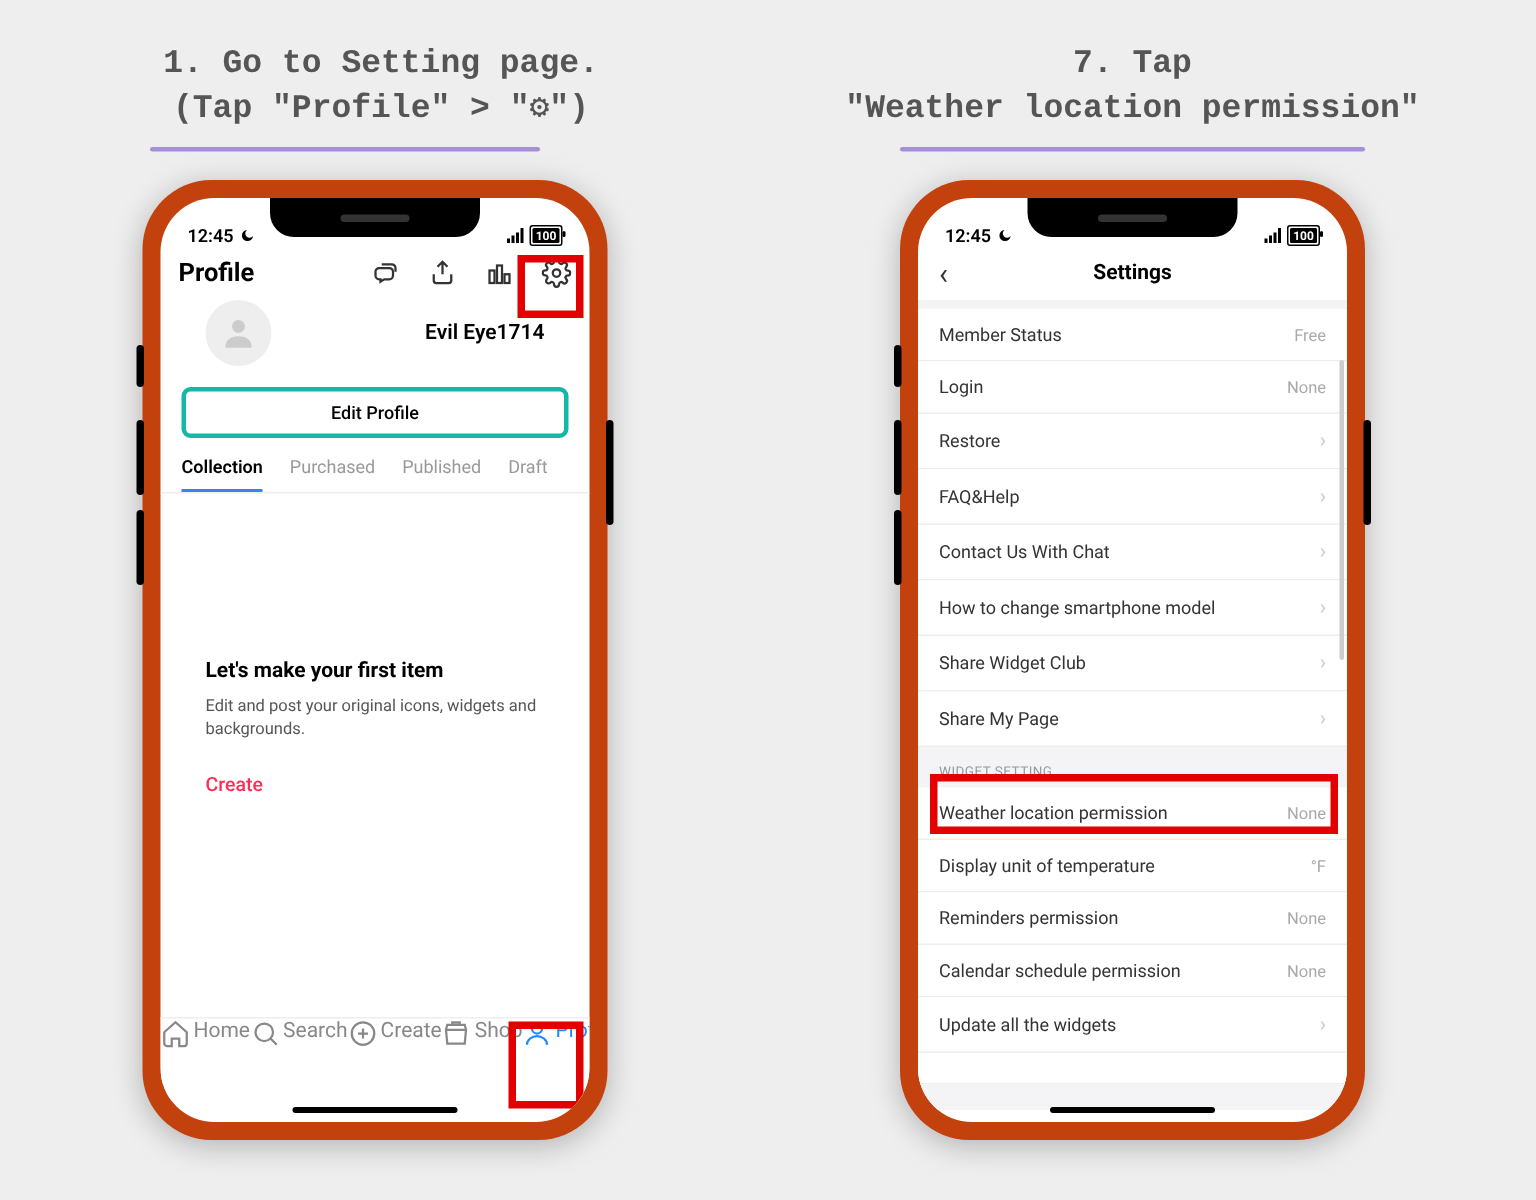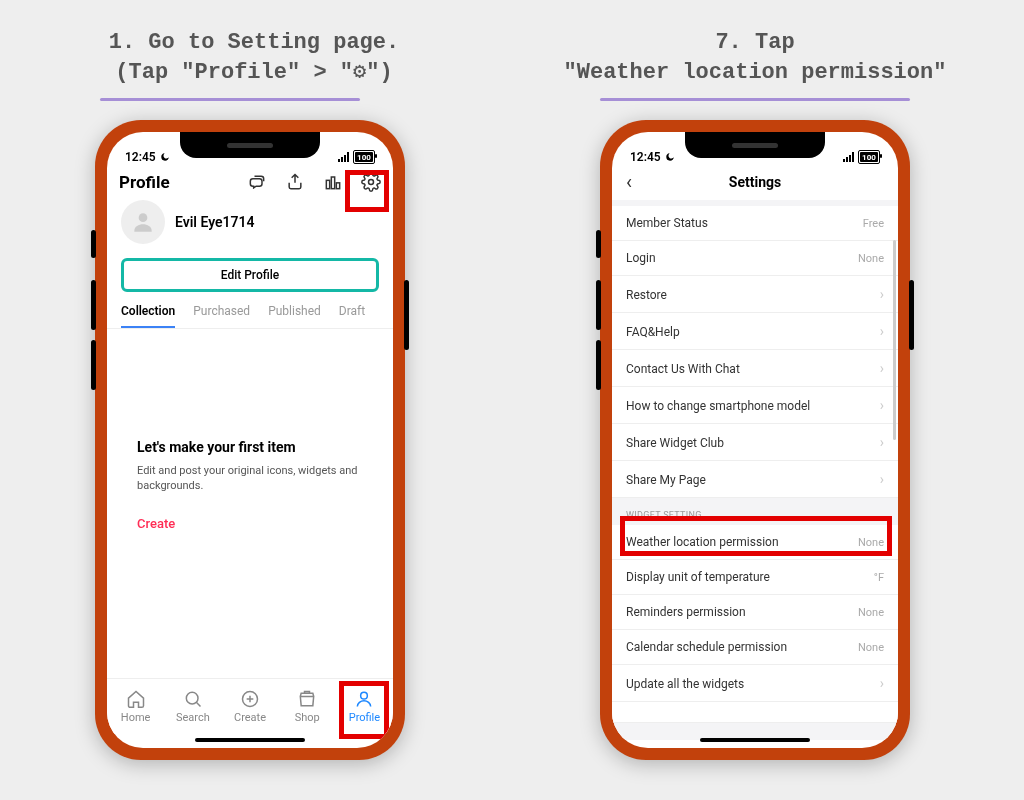--- a/index.html
+++ b/index.html
@@ -92,55 +92,55 @@
   .p1-title { font-size: 17px; font-weight: 700; flex: 1; }
   .p1-icons { display: flex; gap: 18px; align-items: center; }
   .p1-icons .ic { width: 20px; height: 20px; display:flex;align-items:center;justify-content:center;}
   .gear-highlight {
     position: absolute;
     border: 5px solid #e30000;
     width: 44px; height: 42px;
     top: 38px; right: 4px;
     z-index: 40;
   }
-  .profile-row { display:flex; align-items:center; padding: 4px 14px; gap: 10px; }
+  .profile-row { display:flex; align-items:center; padding: 4px 30px; gap: 10px; justify-content: space-between; }
   .avatar { width: 44px; height: 44px; border-radius: 50%; background: #eee; display:flex;align-items:center;justify-content:center;}
   .avatar svg { width: 26px; height:26px; fill:#ccc;}
   .username { font-size: 14px; font-weight: 600; }
   .edit-btn {
     margin: 10px 14px 6px; border: 3px solid #14b8a6; border-radius: 6px;
     text-align: center; padding: 7px 0; font-size: 12px; font-weight: 500;
   }
   .tabs { display:flex; padding: 6px 14px 0; gap: 18px; font-size: 12px; border-bottom: 1px solid #eee;}
   .tab { color: #999; padding-bottom: 8px; }
   .tab.active { color: #000; font-weight:600; border-bottom: 2px solid #3b82f6; }
   .empty-state { text-align:left; padding: 110px 30px 0; }
   .empty-title { font-size: 14px; font-weight: 700; margin-bottom: 8px;}
   .empty-sub { font-size: 11px; color: #555; line-height:1.4; margin-bottom: 22px;}
   .create-link { color: #ff2d55; font-size: 13px; font-weight: 500;}
   .tabbar {
     position:absolute; bottom: 14px; left:0; right:0; height: 56px;
     display:flex; border-top: 1px solid #eee; background:#fff;
   }
-  .tabbar .titem { flex:1; display:flex; flex-direction:column; align-items:center; justify-content:center; gap:2px; font-size:11px; color:#888;}
+  .tabbar .titem { flex:1; display:flex; flex-direction:row; align-items:flex-start; justify-content:center; gap:2px; font-size:14px; color:#888;}
   .tabbar .titem.active { color:#1e88ff; }
   .tabbar .titem svg { width:20px; height:20px; }
   .profile-tab-highlight {
     position:absolute; bottom: 9px; right: 4px; width: 50px; height: 58px;
     border: 5px solid #e30000; z-index:40;
   }
   
   .p2-nav { display:flex; align-items:center; justify-content:center; position:relative; padding: 8px 0 10px; }
   .p2-back { position:absolute; left: 14px; font-size: 20px; color:#333; }
   .p2-title { font-size: 14px; font-weight: 700; }
   .settings-list { background:#f4f4f6; height: 540px; overflow:hidden; position:relative;}
   .section-hdr { font-size: 9px; color:#999; padding: 12px 14px 5px; letter-spacing:0.3px;}
   .srow {
     background:#fff; border-bottom: 1px solid #eee;
-    display:flex; align-items:flex-end; justify-content:space-between;
+    display:flex; align-items:center; justify-content:space-between;
     padding: 10px 14px; font-size: 12px; color:#333;
   }
   .srow .val { color:#aaa; font-size: 11px;}
   .chev { color:#ccc; font-size: 14px;}
   .weather-highlight {
     position:absolute; border: 5px solid #e30000;
     left: 8px; right: 6px; height: 40px; top: 316px; z-index: 40;
   }
   .scroll-ind { position:absolute; right:2px; top:40px; width:3px; height:200px; background:#ccc; border-radius:2px;}
 </style>

